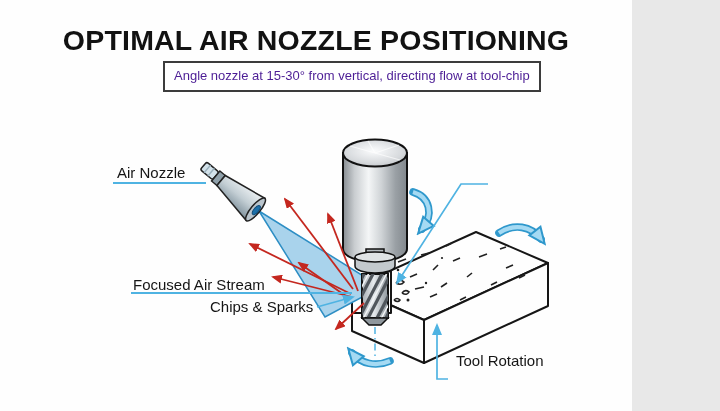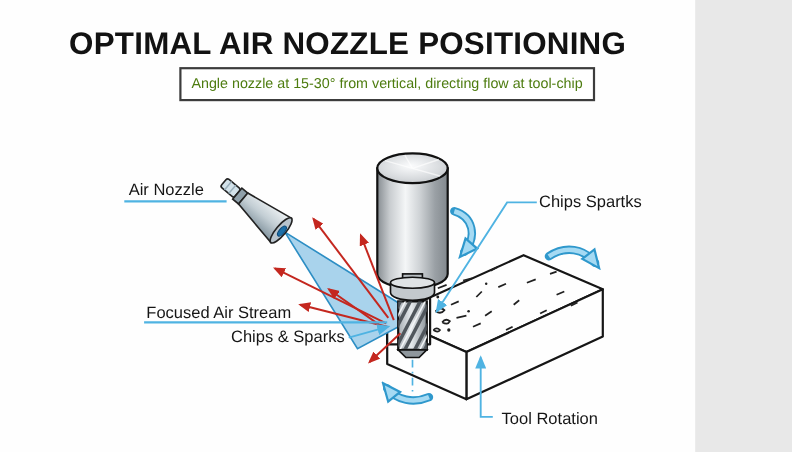--- a/index.html
+++ b/index.html
@@ -1,21 +1,21 @@
 <!DOCTYPE html>
 <html style="--red: #c4271f; --leader: #4fb3e2; --cyanDark: #2f98cc; --cyanLight: #a5daf3; --streamFill: #a9d3ec; --streamEdge: #2d8ec4;"><head>
 <meta charset="utf-8">
 <style>
   html,body{margin:0;padding:0;background:#e8e8e8;}
   .stage{position:relative;width:632px;height:411px;background:#fefefe;overflow:hidden;
          font-family:"Liberation Sans",sans-serif;}
   .title{position:absolute;left:0;right:0;top:24px;text-align:center;
          font-size:28.5px;font-weight:bold;letter-spacing:.2px;color:#121212;}
   .infobox{position:absolute;left:163px;top:61px;border:2px solid #3c3c3c;background:#fff;
-           padding:4px 9px 5px 9px;font-size:13px;line-height:1.35;color:#4d7c0f;}
+           padding:4px 9px 5px 9px;font-size:13px;line-height:1.35;color:#4c1d95;}
   .infobox div{white-space:nowrap;}
   .lbl{position:absolute;font-size:15px;color:#151515;white-space:nowrap;}
   svg{position:absolute;left:0;top:0;}
   .redline{stroke:var(--red);stroke-width:1.8;fill:none;}
   #redhead path{fill:var(--red);}
   .leader{stroke:var(--leader);stroke-width:2;fill:none;}
   .leaderthin{stroke:var(--leader);stroke-width:1.7;fill:none;}
   #bluehead path{fill:var(--leader);}
   .cyanout{stroke:var(--cyanDark);stroke-width:7.6;fill:none;stroke-linecap:round;}
   .cyanin{stroke:var(--cyanLight);stroke-width:4.2;fill:none;}
@@ -182,17 +182,16 @@
     <path class="leaderthin" marker-end="url(#bluehead)" d="M448,379 L437,379 L437,325"></path>
   </svg>
 
   <div class="title">OPTIMAL AIR NOZZLE POSITIONING</div>
 
   <div class="infobox">
     <div>Angle nozzle at 15-30° from vertical, directing flow at tool-chip</div>
   </div>
 
   <div class="lbl" style="left:117px;top:164px;">Air Nozzle</div>
-  <div class="lbl" style="left:490px;top:175px;">Chips Spartks</div>
   <div class="lbl" style="left:210px;top:298px;">Chips &amp; Sparks</div>
   <div class="lbl" style="left:133px;top:276px;">Focused Air Stream</div>
-  <div class="lbl" style="left:456px;top:372px;">Tool Rotation</div>
+  <div class="lbl" style="left:456px;top:352px;">Tool Rotation</div>
 </div>
 
 </body></html>

